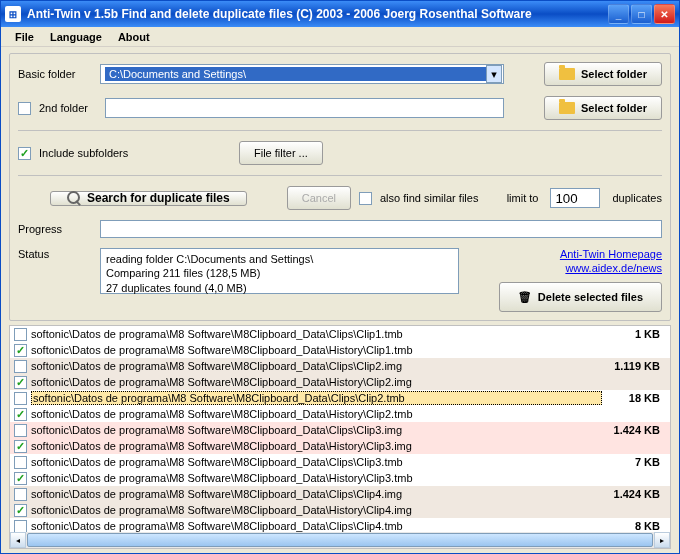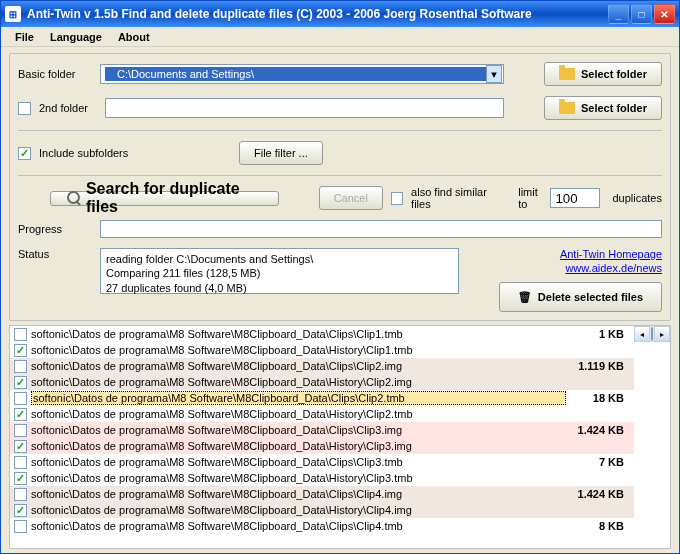--- a/index.html
+++ b/index.html
@@ -12,41 +12,41 @@
 .win-btn { width: 21px; height: 20px; border-radius: 3px; display: flex; align-items: center; justify-content: center; font-size: 10px; font-weight: bold; cursor: pointer; }
 .win-btn.min, .win-btn.max { background: linear-gradient(to bottom, #5aa1f7, #1a5fd0); color: #fff; border: 1px solid #fff3; }
 .win-btn.close { background: linear-gradient(to bottom, #f77a5a, #d01a1a); color: #fff; border: 1px solid #fff3; }
 .menubar { height: 20px; background: #ece9d8; display: flex; align-items: center; padding: 0 6px; border-bottom: 1px solid #d4d0c8; }
 .menubar span { padding: 2px 8px; cursor: pointer; font-weight: bold; }
 .content { flex: 1; padding: 6px 8px 4px 8px; display: flex; flex-direction: column; gap: 4px; overflow: hidden; }
 .panel { background: #ece9d8; border: 1px solid #c0c0c0; border-radius: 2px; padding: 8px; display: flex; flex-direction: column; gap: 10px; justify-content: space-between; }
 .row { display: flex; align-items: center; gap: 8px; }
 .lbl { width: 74px; }
 .combo { flex: 1; height: 20px; border: 1px solid #7f9db9; background: #fff; display: flex; align-items: center; padding: 0 4px; position: relative; }
-.combo .sel { flex: 1; background: #316ac5; color: #fff; padding: 1px 12px; }
+.combo .sel { flex: 1; background: #316ac5; color: #fff; padding: 1px 4px; }
 .combo .dd { width: 16px; height: 18px; background: #d4e6ff; border: 1px solid #7f9db9; display: flex; align-items: center; justify-content: center; margin-right: -3px; }
 .btn { height: 24px; border: 1px solid #9a9a9a; background: linear-gradient(to bottom, #fff, #e0e0d0); border-radius: 3px; padding: 0 14px; display: flex; align-items: center; gap: 6px; cursor: pointer; font-size: 11px; margin-left: 32px; }
 .btn.bold { font-weight: bold; }
 .btn.disabled { color: #aaa; }
 .folder-icon { width: 16px; height: 12px; background: #f0c040; border-radius: 1px; position: relative; }
 .folder-icon::before { content: ''; position: absolute; top: -3px; left: 0; width: 6px; height: 3px; background: #f0c040; border-radius: 1px 1px 0 0; }
 .chk { width: 13px; height: 13px; border: 1px solid #7f9db9; background: #fff; display: flex; align-items: center; justify-content: center; cursor: pointer; }
 .chk.checked::after { content: '✓'; color: #21a121; font-size: 11px; font-weight: bold; line-height: 1; }
 .input-empty { flex: 1; height: 20px; border: 1px solid #7f9db9; background: #fff; }
 .hr { height: 1px; background: #c0c0c0; margin: 0; }
-.search-btn { height: 15px; padding: 0 16px; font-weight: bold; font-size: 16px; }
+.search-btn { height: 15px; padding: 0 16px; font-weight: bold; font-size: 12px; }
 .mag { width: 14px; height: 14px; position: relative; }
 .mag::before { content: ''; position: absolute; width: 9px; height: 9px; border: 2px solid #666; border-radius: 50%; }
 .mag::after { content: ''; position: absolute; width: 2px; height: 6px; background: #666; transform: rotate(-45deg); left: 10px; top: 9px; }
 .num-input { width: 50px; height: 20px; border: 1px solid #7f9db9; background: #fff; padding: 2px 4px; }
 .progress-bar { flex: 1; height: 18px; border: 1px solid #7f9db9; background: #fff; }
 .status-box { flex: 1; height: 46px; border: 1px solid #7f9db9; background: #fff; padding: 3px 5px; line-height: 1.3; }
 .links { display: flex; flex-direction: column; align-items: flex-end; gap: 2px; }
 .links a { color: #0000ee; text-decoration: underline; cursor: pointer; }
-.results { flex: 1; border: 1px solid #c0c0c0; background: #fff; overflow: hidden; display: flex; flex-direction: row; }
+.results { flex: 1; border: 1px solid #c0c0c0; background: #fff; overflow: hidden; display: flex; flex-direction: column; }
 .results-body { flex: 1; overflow: hidden; }
 .result-row { display: flex; align-items: center; height: 16px; padding: 0 4px; gap: 4px; }
 .result-row.alt-a { background: #ffffff; }
 .result-row.alt-b { background: #f0e8e0; }
 .result-row.alt-c { background: #ffe4e1; }
 .result-row .path { flex: 1; white-space: nowrap; overflow: hidden; }
 .result-row .size { width: 60px; text-align: right; padding-right: 6px; font-weight: bold; }
 .result-row.selected .path { background: #ffe9a8; border: 1px dotted #000; padding: 0 1px; }
 .scrollbar-h { height: 16px; background: #e8e8e8; display: flex; align-items: center; }
 .sb-btn { width: 16px; height: 16px; background: linear-gradient(to bottom, #fff, #cde); border: 1px solid #bcd; display: flex; align-items: center; justify-content: center; font-size: 8px; }

